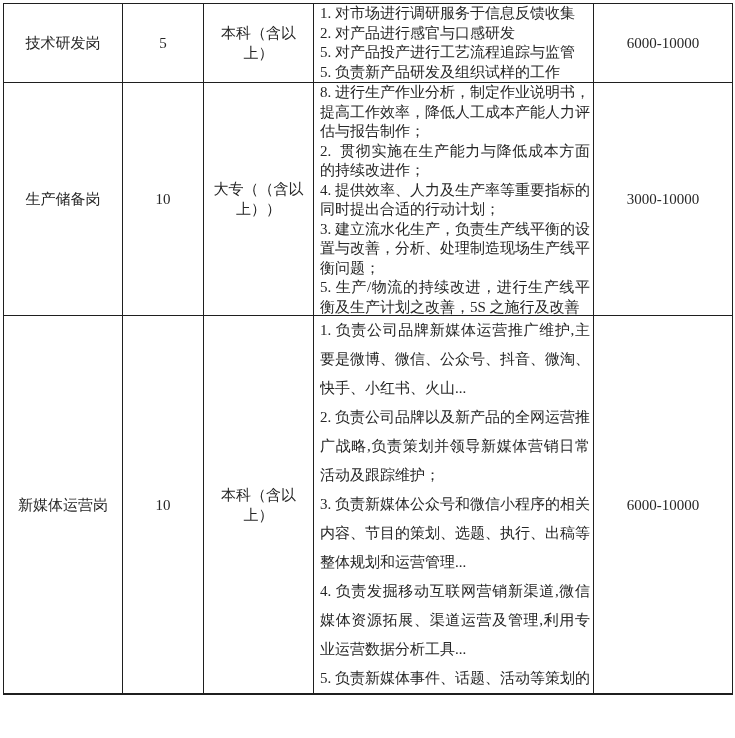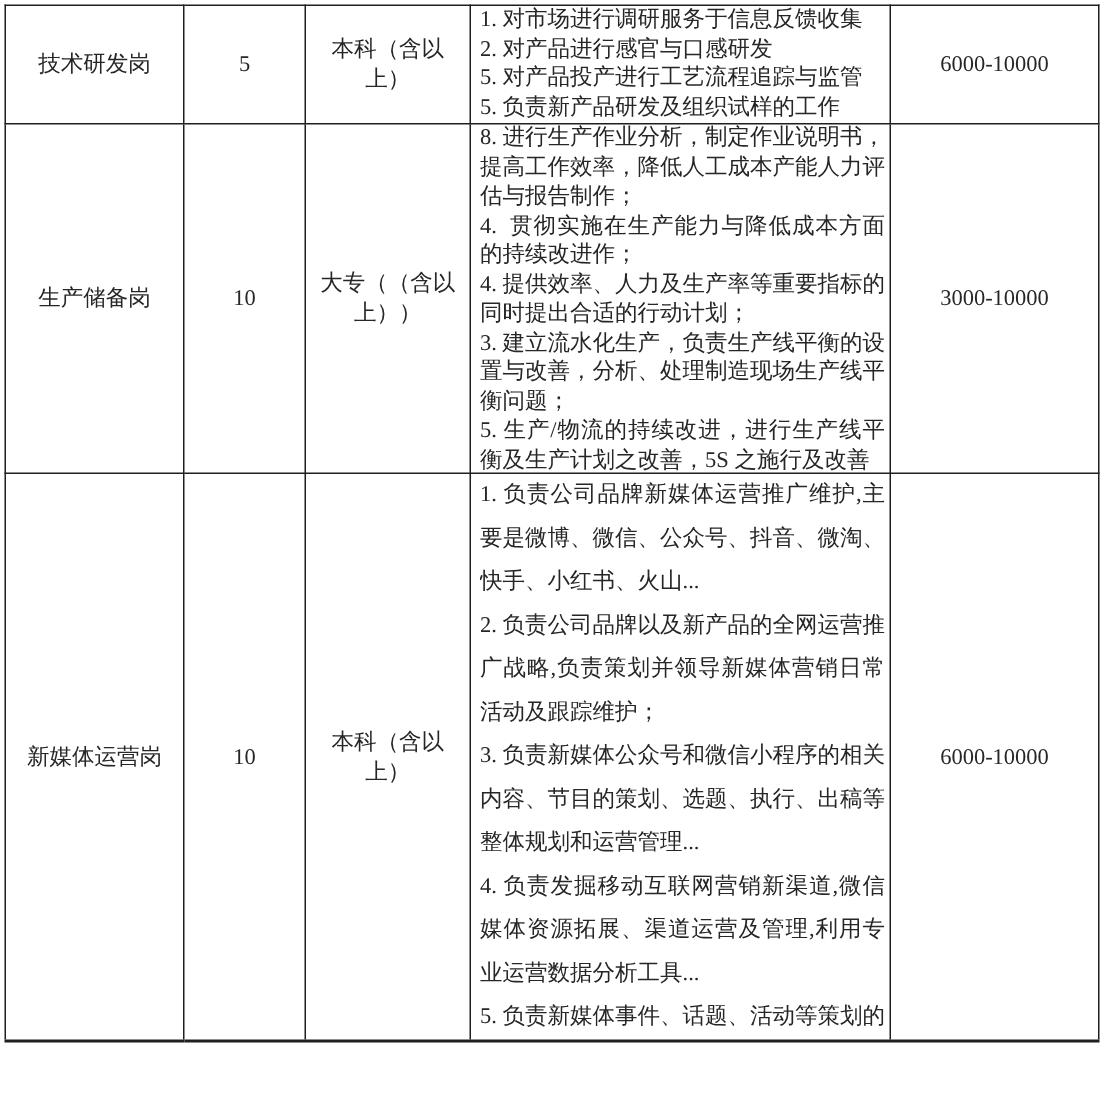--- a/index.html
+++ b/index.html
@@ -91,21 +91,21 @@
         <td class="c-salary">6000-10000</td>
       </tr>
 
       <tr class="r2">
         <td class="c-pos">生产储备岗</td>
         <td class="c-count">10</td>
         <td class="c-edu">大专（（含以上））</td>
         <td class="c-duties">
           <div class="duties-wrap">
             <div class="duty">8. 进行生产作业分析，制定作业说明书，提高工作效率，降低人工成本产能人力评估与报告制作；</div>
-            <div class="duty">4.  贯彻实施在生产能力与降低成本方面的持续改进作；</div>
+            <div class="duty">2.  贯彻实施在生产能力与降低成本方面的持续改进作；</div>
             <div class="duty">4. 提供效率、人力及生产率等重要指标的同时提出合适的行动计划；</div>
             <div class="duty">3. 建立流水化生产，负责生产线平衡的设置与改善，分析、处理制造现场生产线平衡问题；</div>
             <div class="duty">5. 生产/物流的持续改进，进行生产线平衡及生产计划之改善，5S 之施行及改善</div>
           </div>
         </td>
         <td class="c-salary">3000-10000</td>
       </tr>
 
       <tr class="r3 loose">
         <td class="c-pos">新媒体运营岗</td>

